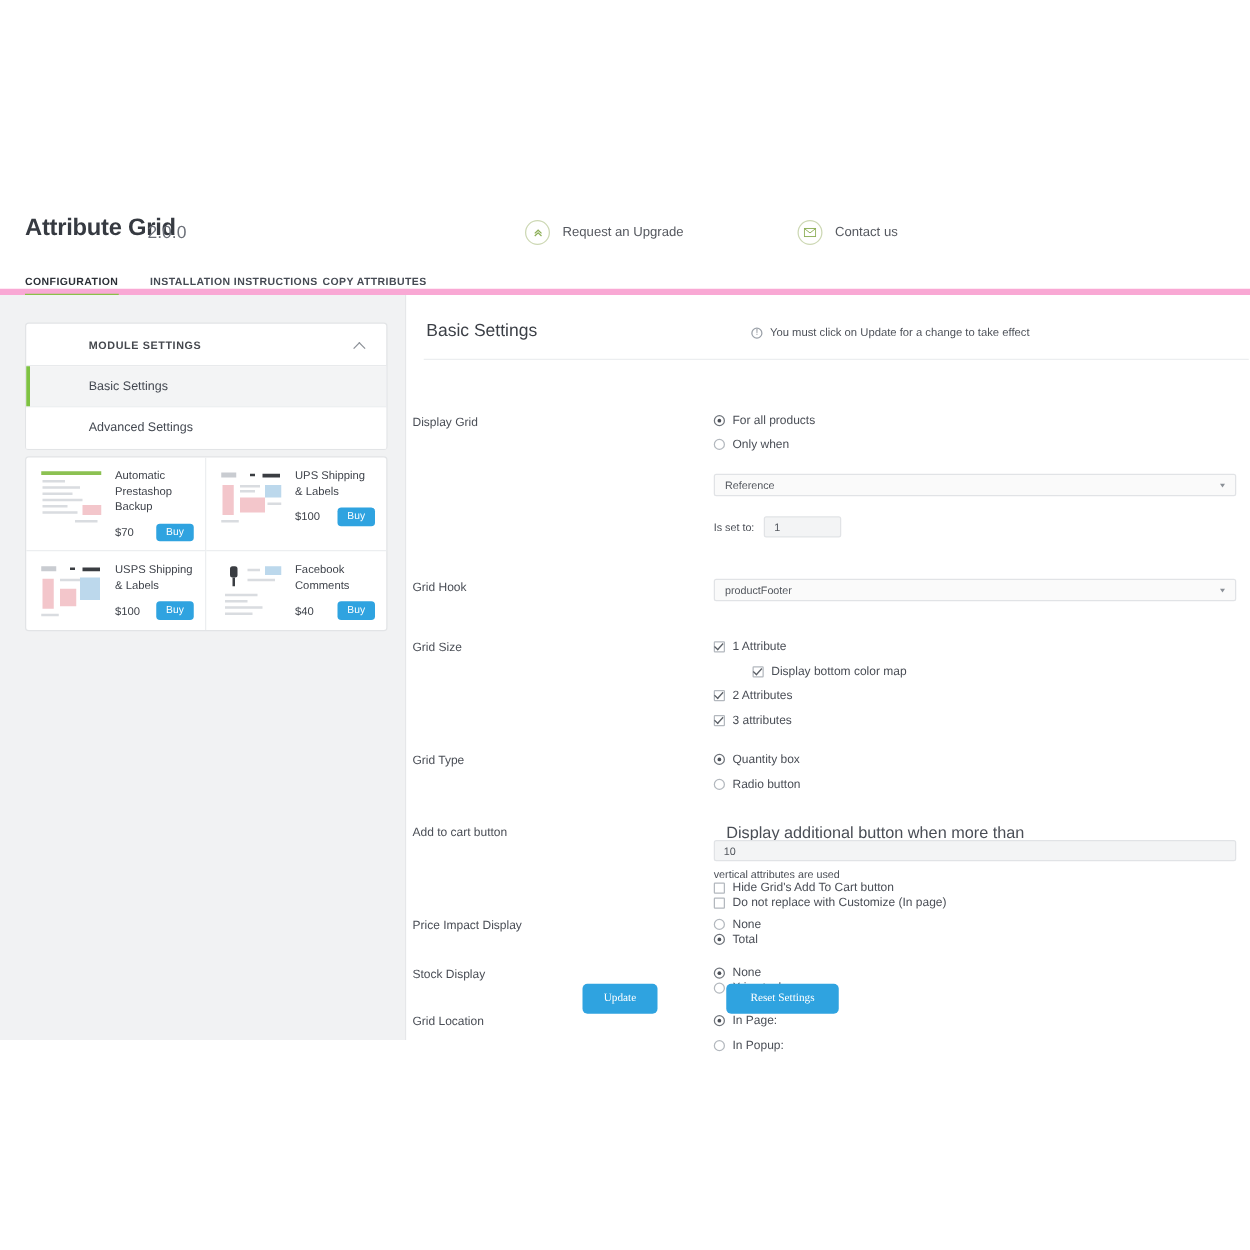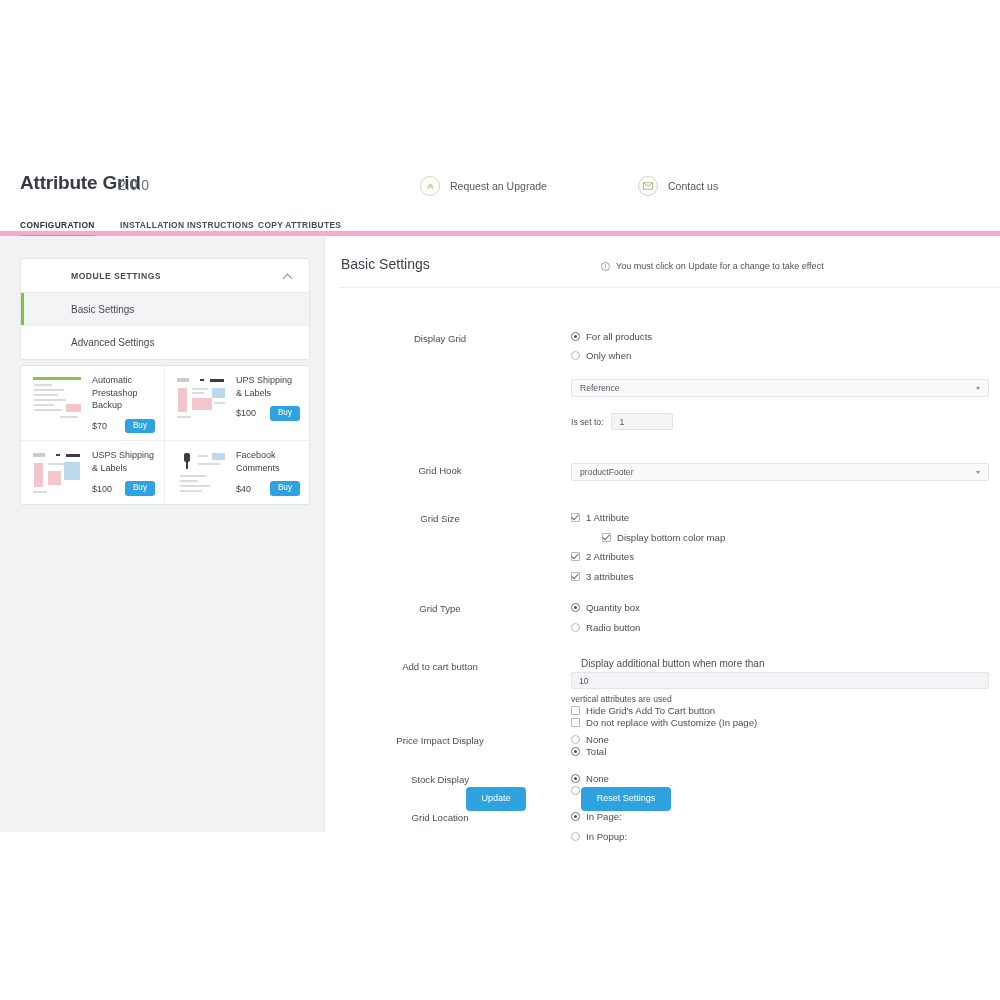--- a/index.html
+++ b/index.html
@@ -184,21 +184,21 @@
     font-size: 9px; color: #4d5159; display: flex; align-items: flex-end; gap: 6px;
   }
   .info-ico {
     width: 9px; height: 9px; border-radius: 50%; border: 1px solid #9aa0a8;
     display: inline-flex; align-items: center; justify-content: center;
     font-size: 7px; color: #7d838b; line-height: 1; flex: 0 0 auto;
   }
 
   .frow { position: relative; }
   .flabel {
-    position: absolute; text-align: center; width: 220px; left: -9px;
+    position: absolute; text-align: left; width: 220px; left: -9px;
     font-size: 9.6px; color: #4a4e56;
   }
   .fctl { position: absolute; left: 232px; }
 
   .radio-line, .check-line {
     display: flex; align-items: center; gap: 6px;
     font-size: 9.6px; color: #4a4e56; white-space: nowrap;
   }
   .rad {
     width: 9px; height: 9px; border-radius: 50%; border: 1px solid #b3b8be;
@@ -227,27 +227,27 @@
   .sel .caret {
     position: absolute; right: 8px; top: 7px;
     width: 0; height: 0; border-left: 2.6px solid transparent;
     border-right: 2.6px solid transparent; border-top: 3.4px solid #8a8f96;
   }
   .txtin {
     height: 17px; background: #f3f4f5; border: 1px solid #e1e3e6;
     border-radius: 2px; display: flex; align-items: center;
     padding: 0 7px; font-size: 8.6px; color: #53575e;
   }
-  .plain-text { font-size: 10px; color: #4a4e56; padding-left: 10px; }
+  .plain-text { font-size: 13px; color: #4a4e56; padding-left: 10px; }
   .small-text { font-size: 8.6px; color: #4a4e56; }
 
   .act-btn {
     background: #2fa3e0; color: #fff; border-radius: 4px;
     font-size: 9px; text-align: center; line-height: 22px;
-    height: 24px; position: absolute;
+    height: 24px; position: absolute; font-family: Liberation Serif, serif;
   }
 </style>
 </head>
 <body>
 
 <div id="page">
 
   <div class="module-header">
     <div class="mh-title">Attribute Grid</div>
     <div class="mh-version">2.0.0</div>

